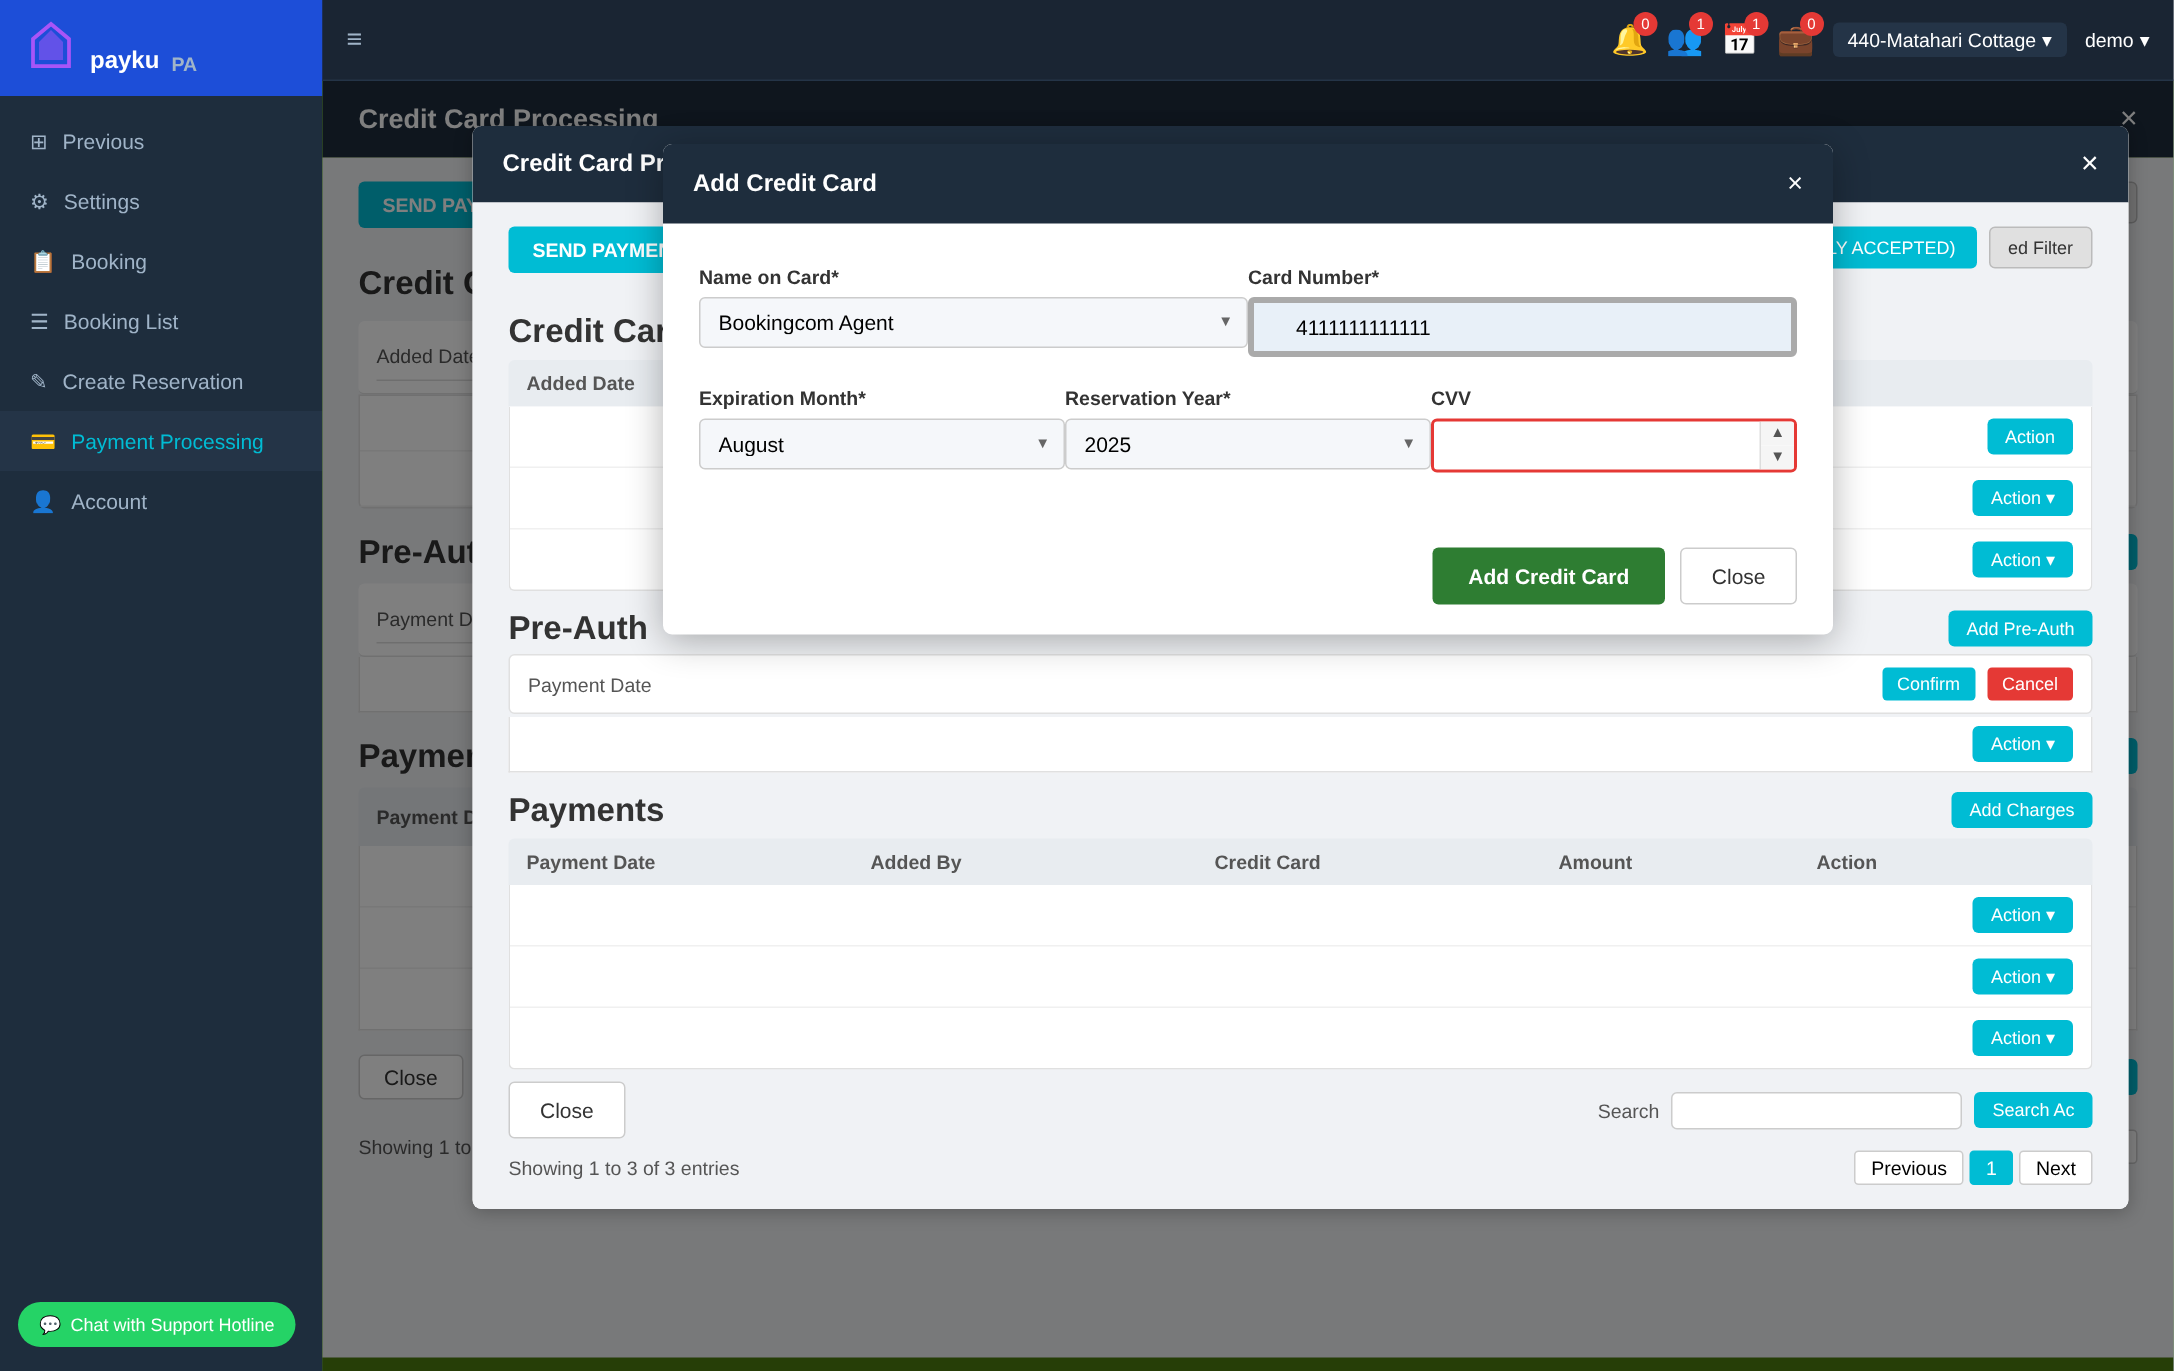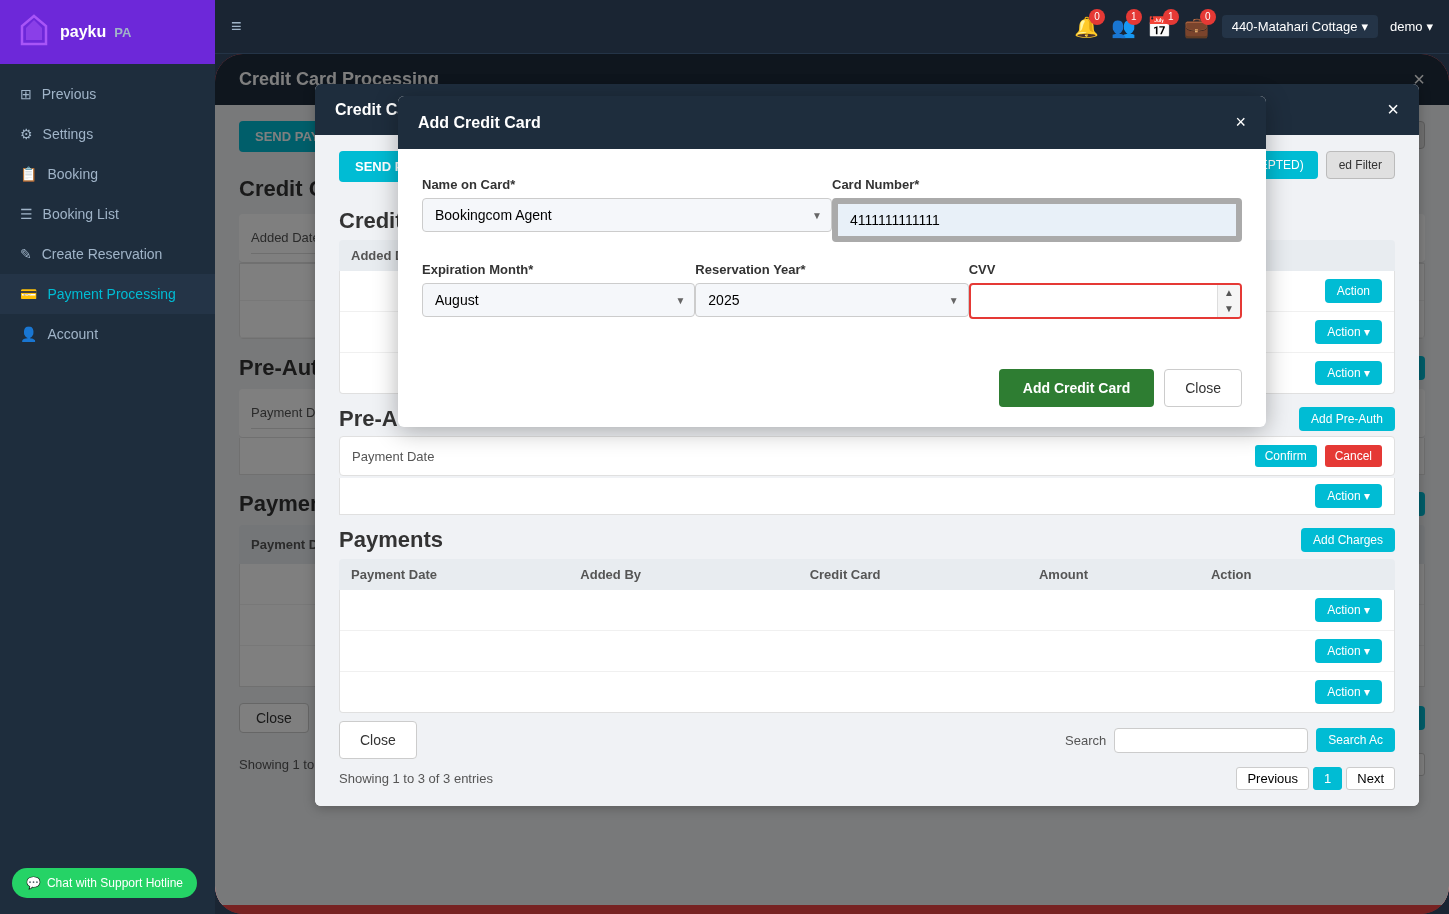--- a/index.html
+++ b/index.html
@@ -10,23 +10,23 @@
       position: absolute;
       left: 0; top: 0;
       width: 215px; height: 914px;
       background: #1e2d3d;
       display: flex;
       flex-direction: column;
     }
     .sidebar-logo {
       padding: 14px 16px;
       display: flex;
-      align-items: center;
+      align-items: flex-end;
       gap: 8px;
-      background: #6d28d9;
+      background: #1d4ed8;
     }
     .logo-icon {
       width: 36px; height: 36px;
       position: relative;
     }
     .logo-text {
       color: #fff;
       font-size: 16px;
       font-weight: bold;
     }
@@ -102,23 +102,22 @@
       font-size: 13px;
       display: flex; align-items: center; gap: 4px;
       cursor: pointer;
     }
 
     
     .main-content {
       position: absolute;
       left: 215px; top: 54px;
       right: 0; bottom: 0;
-      background: #ef4444;
+      background: #4d7c0f;
       overflow: hidden;
-      border-radius: 28px;
     }
 
     
     .cc-processing-bar {
       background: #1e2d3d;
       padding: 14px 24px;
       display: flex;
       align-items: center;
       justify-content: space-between;
     }
@@ -231,21 +230,21 @@
       background: rgba(0,0,0,0.5);
       z-index: 100;
     }
 
     .modal {
       position: absolute;
       top: 42px; left: 50%;
       transform: translateX(-50%);
       background: #fff;
       border-radius: 6px;
-      width: 868px;
+      width: 780px;
       z-index: 200;
       box-shadow: 0 4px 24px rgba(0,0,0,0.3);
       overflow: hidden;
     }
     .modal-header {
       background: #1e2d3d;
       padding: 16px 20px;
       display: flex;
       align-items: center;
       justify-content: space-between;
@@ -274,22 +273,22 @@
       display: flex;
       flex-direction: column;
     }
     .form-label {
       font-size: 13px;
       font-weight: 600;
       color: #333;
       margin-bottom: 6px;
     }
     .form-input {
-      padding: 8px 12px;
-      border: 6px solid #404040;
+      padding: 8px 28px;
+      border: 4px solid #404040;
       border-radius: 4px;
       font-size: 14px;
       outline: none;
       background: #f5f7fa;
     }
     .form-input.highlighted { background: #e8f0f8; border-color: #aaa; }
     .form-select {
       padding: 8px 12px;
       border: 1px solid #ccc;
       border-radius: 4px;

